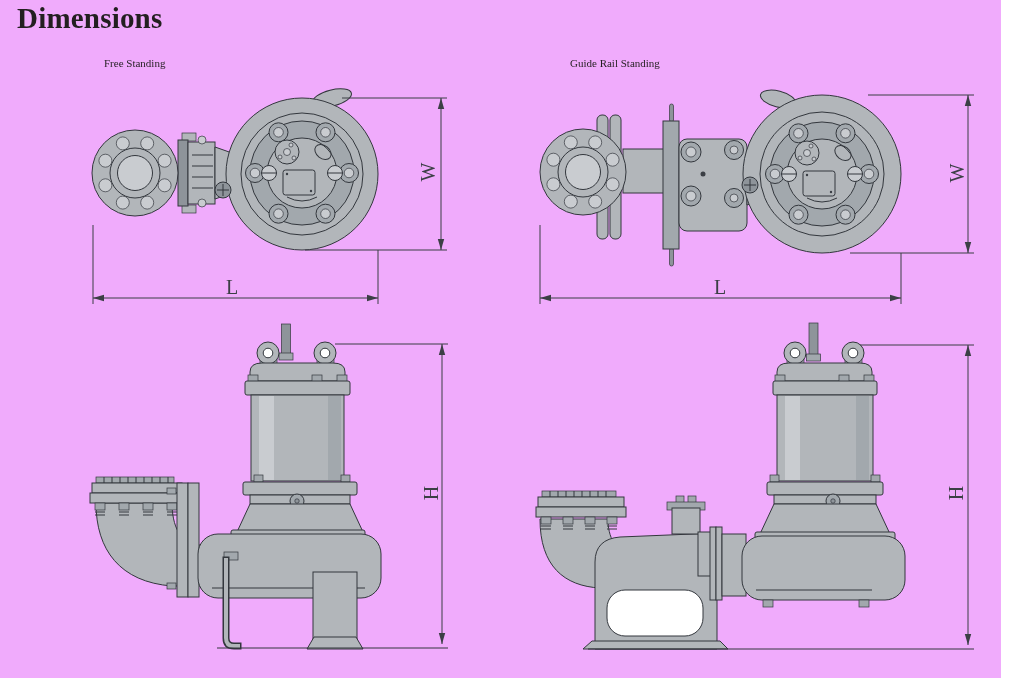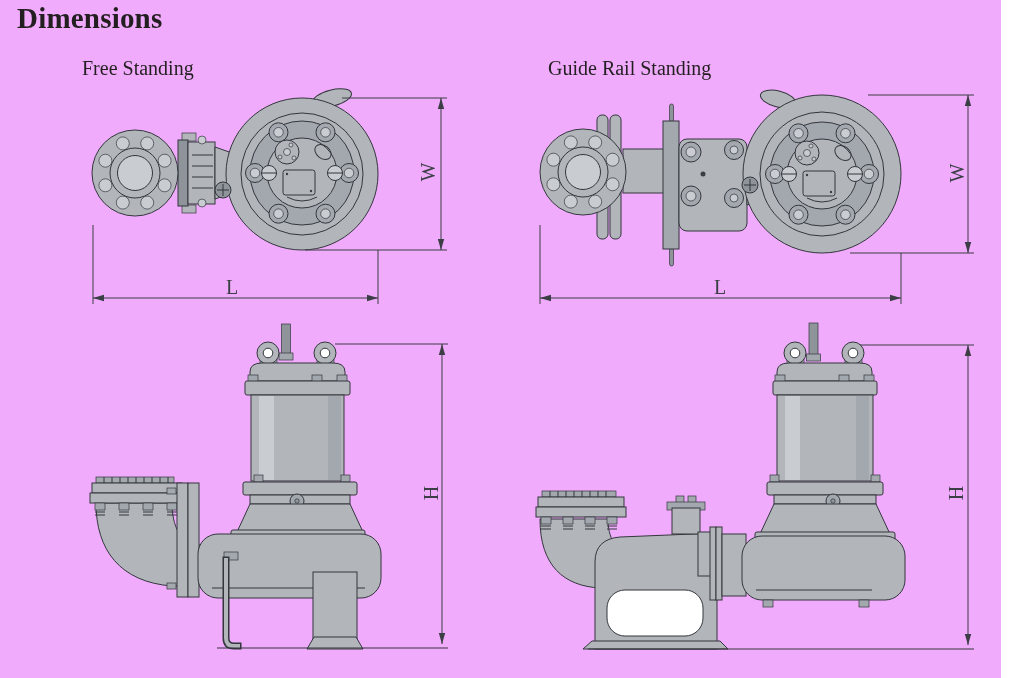--- a/index.html
+++ b/index.html
@@ -9,21 +9,21 @@
     --gray-light:#c9ccd0;
     --gray-dark:#8e949a;
     --paper:#ffffff;
     --dim:#3b3f45;
     --text:#231f20;
   }
   html,body{margin:0;padding:0;background:#fff;}
   .page{position:relative;width:1001px;height:678px;background:#f0abfc;overflow:hidden;
         font-family:Liberation Serif, serif;color:var(--text);}
   .title{position:absolute;left:17px;top:2px;font-size:29px;font-weight:bold;letter-spacing:.2px;}
-  .sec-label{position:absolute;font-size:20px;}
+  .sec-label{position:absolute;font-size:11px;margin-left:22px;}
   .sec-label.left{left:82px;top:57px;}
   .sec-label.right{left:548px;top:57px;}
   .dim-label{position:absolute;width:28px;height:28px;display:flex;align-items:center;justify-content:center;
              font-size:20px;color:var(--dim);}
   .rot{transform:rotate(-90deg);}
   svg.draw{position:absolute;}
   
   .fb{fill:var(--gray-base);} .fm{fill:var(--gray-mid);} .fl{fill:var(--gray-light);}
   .fd{fill:var(--gray-dark);} .fw{fill:var(--paper);}
   .ol{stroke:var(--outline);stroke-width:1;}

